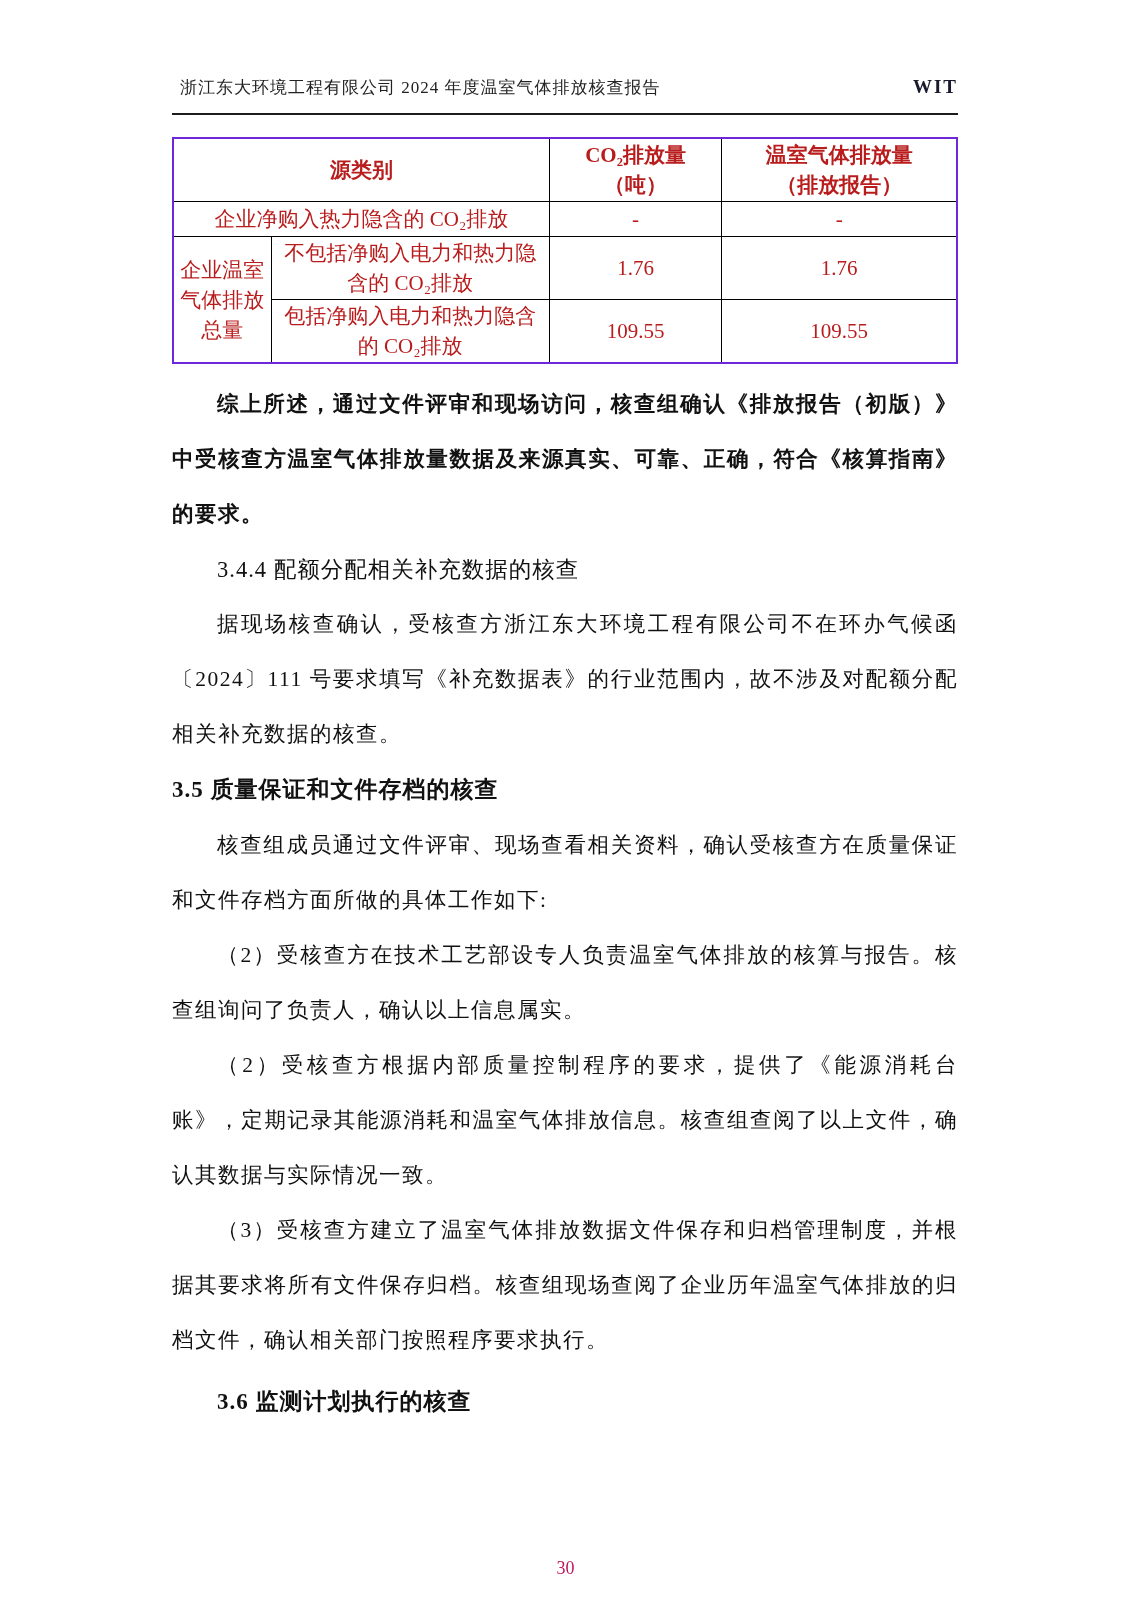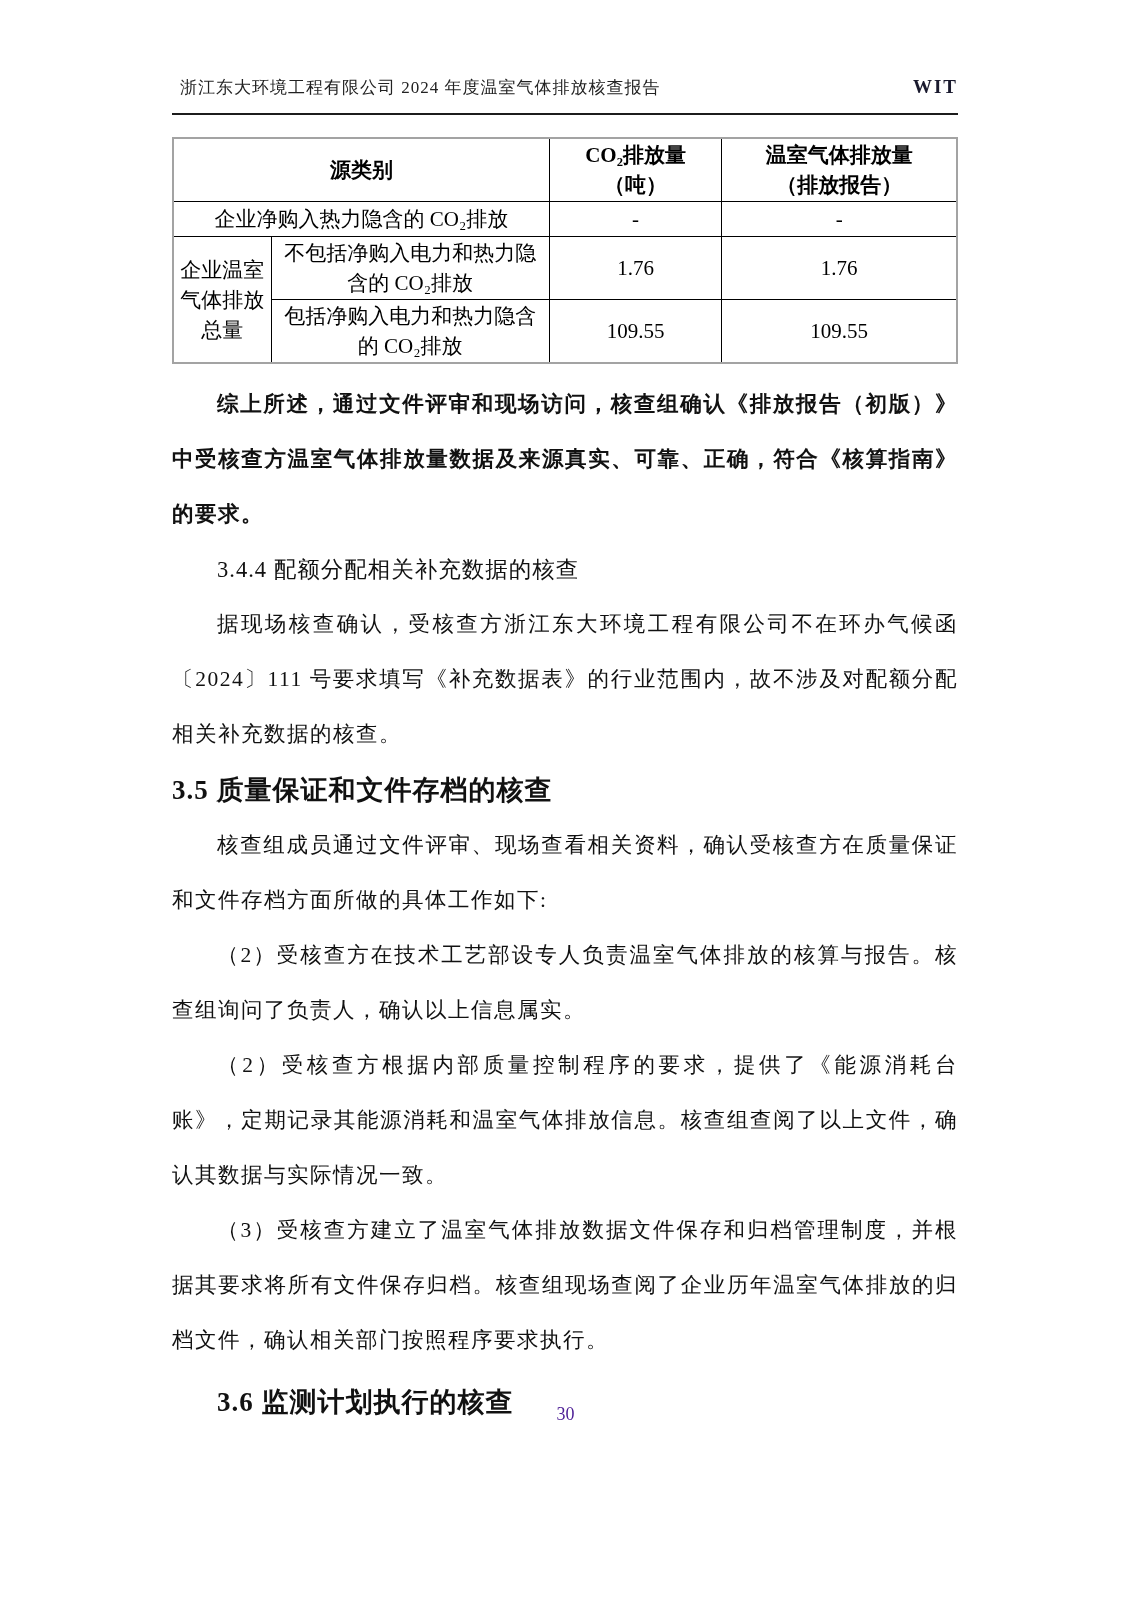--- a/index.html
+++ b/index.html
@@ -25,22 +25,22 @@
   .header-logo{
     font-size:19px;letter-spacing:2px;color:#1a1a2e;font-weight:600;
   }
   
   .content{
     position:absolute;left:172px;width:786px;top:137px;
   }
   
   table.emis{
     width:100%;border-collapse:collapse;table-layout:fixed;
-    border:2px solid #a3a3a3;
-    font-size:21px;color:#000000;
+    border:2px solid #6d28d9;
+    font-size:21px;color:#b91c1c;
   }
   table.emis td{
     border:1.5px solid #000;
     text-align:center;vertical-align:middle;
     line-height:30px;
     padding:1px 4px;
   }
   tr.thead td{font-weight:bold;height:58px;}
   tr.r1 td{height:32px;}
   tr.r2 td{height:60px;}
@@ -53,28 +53,28 @@
     text-align:justify;text-align-last:left;
     text-indent:45px;
     color:#111;
   }
   .para.bold{font-weight:bold;}
   .h-small{
     margin:0;font-size:22.5px;font-weight:normal;line-height:55px;
     text-indent:45px;letter-spacing:1px;
   }
   .h-big{
-    margin:0;font-size:27px;font-weight:bold;line-height:56px;
+    margin:0;font-size:23px;font-weight:bold;line-height:56px;
     letter-spacing:1px;
   }
   .h-big.indent{text-indent:45px;}
   
   .footer{
-    position:absolute;left:0;width:100%;top:1404px;
-    text-align:center;font-size:18px;color:#4c1d95;
+    position:absolute;left:0;width:100%;top:1558px;
+    text-align:center;font-size:18px;color:#be185d;
   }
 </style>
 </head>
 <body>
 
 <div class="page">
 
   <div class="header">
     <span class="header-title">浙江东大环境工程有限公司 2024 年度温室气体排放核查报告</span>
     <span class="header-logo">WIT</span>

